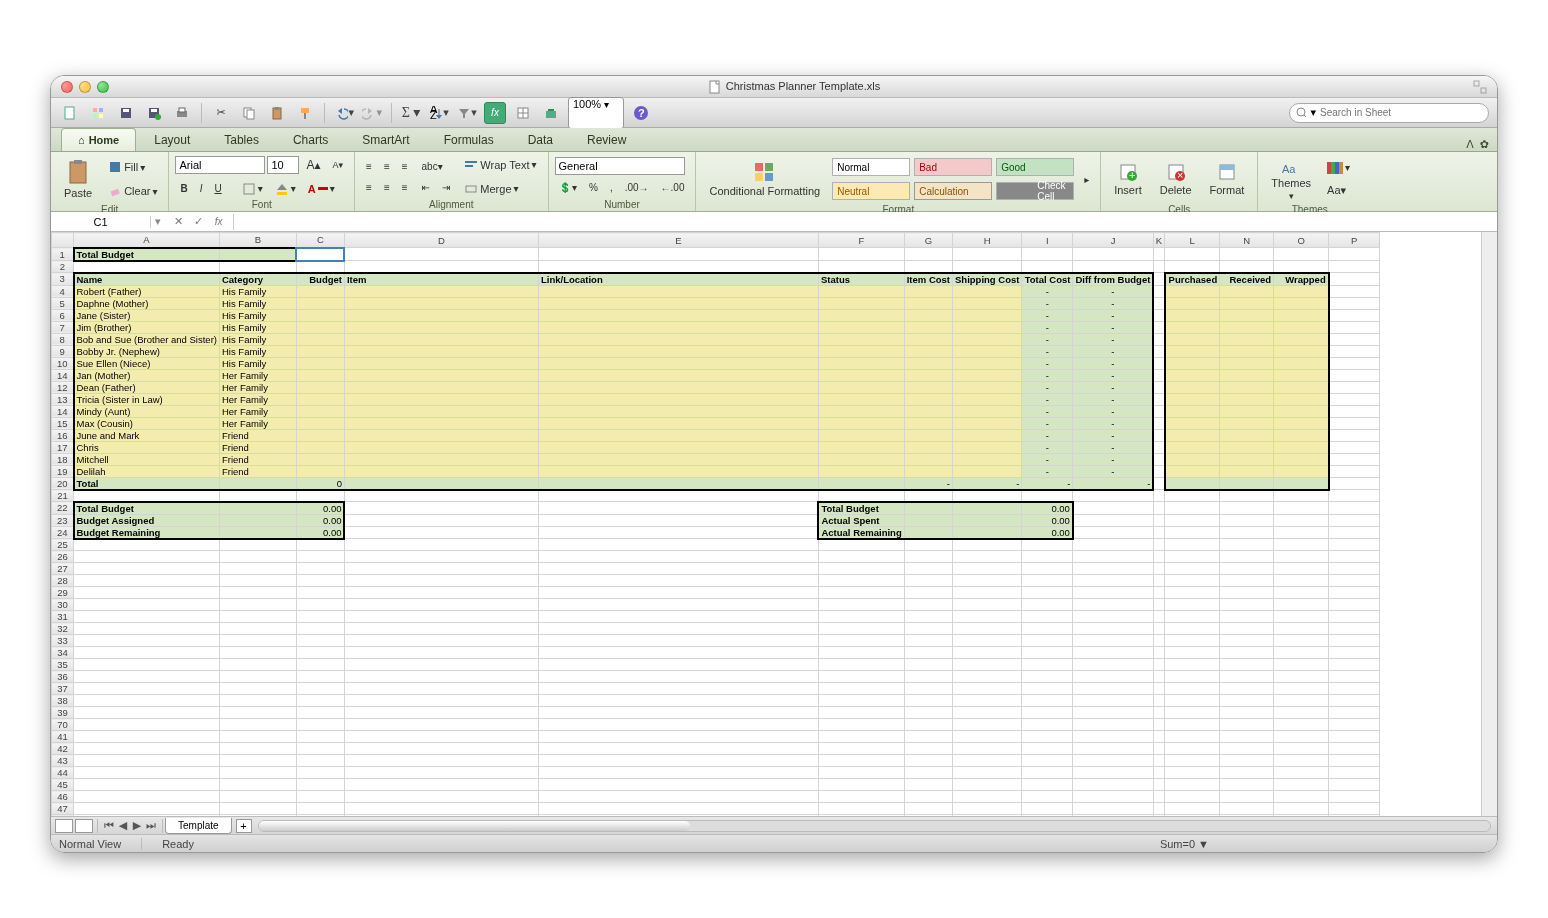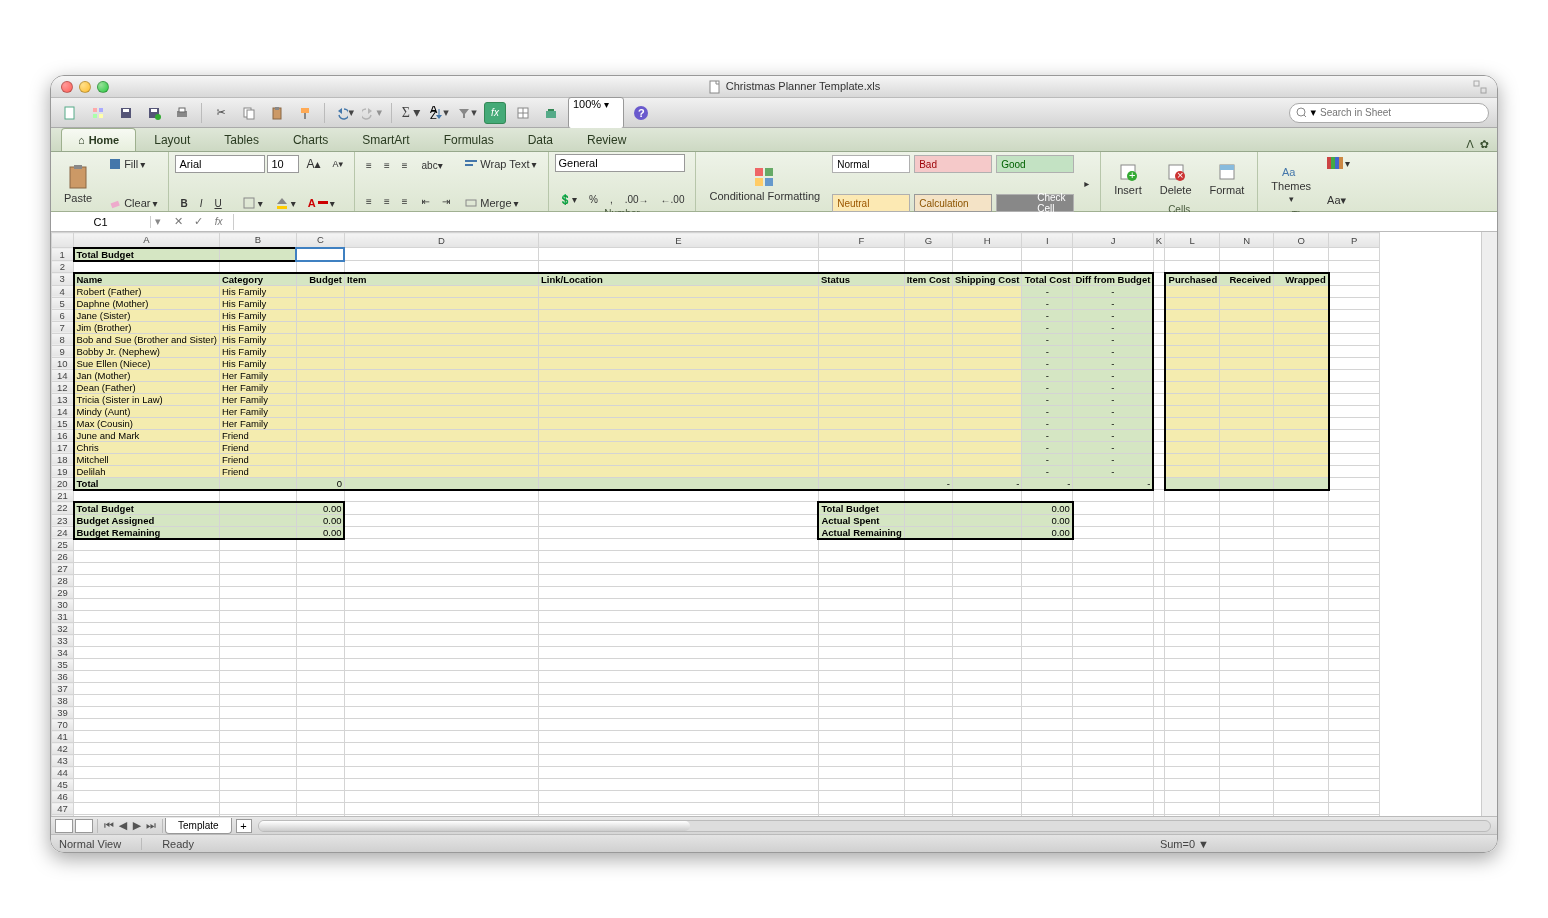--- a/index.html
+++ b/index.html
@@ -34,21 +34,21 @@
 .rtab .home-icon { margin-right:4px; }
 .ribbon-right { margin-left:auto; display:flex; gap:6px; padding-right:8px; align-items:center; color:#3a5030; }
 
 
 .ribbon { height:60px; background:linear-gradient(#eef3e8,#dde6d2); border-bottom:1px solid #a0b092; display:flex; }
 .rgroup { border-right:1px solid #b7c6aa; padding:2px 6px 0 6px; display:flex; flex-direction:column; }
 .rgroup-title { font-size:10px; text-align:center; color:#4a5c3f; margin-top:auto; padding-bottom:1px; }
 .rg-body { flex:1; display:flex; align-items:center; gap:4px; }
 .rbtn { border:1px solid transparent; border-radius:3px; padding:2px 4px; cursor:pointer; display:flex; align-items:center; gap:2px; font-size:10px; color:#333; }
 .big-btn { flex-direction:column; height:50px; justify-content:center; font-size:9px; padding:2px 6px; text-align:center; }
-.rcol { display:flex; flex-direction:column; gap:19px; }
+.rcol { display:flex; flex-direction:column; gap:4px; }
 .rrow { display:flex; gap:2px; align-items:center; }
 .font-name { width:90px; height:18px; border:1px solid #999; background:#fff; padding:0 3px; font-size:11px; }
 .font-size { width:32px; height:18px; border:1px solid #999; background:#fff; padding:0 3px; font-size:11px; }
 .num-format { width:130px; height:18px; border:1px solid #999; background:#fff; padding:0 3px; font-size:11px; }
 .cell-style { width:78px; height:18px; border:1px solid #b0b0b0; font-size:10px; display:flex; align-items:center; padding:0 4px; margin:1px; cursor:pointer; }
 .cs-normal { background:#fff; }
 .cs-bad { background:#f5c9c9; color:#9c0006; }
 .cs-good { background:#c3e2c3; color:#006100;text-align:center; }
 .cs-neutral { background:#fce9b3; color:#9c5700; }
 .cs-calc { background:#f4e3c6; color:#8c5400; border:1px solid #999; }

